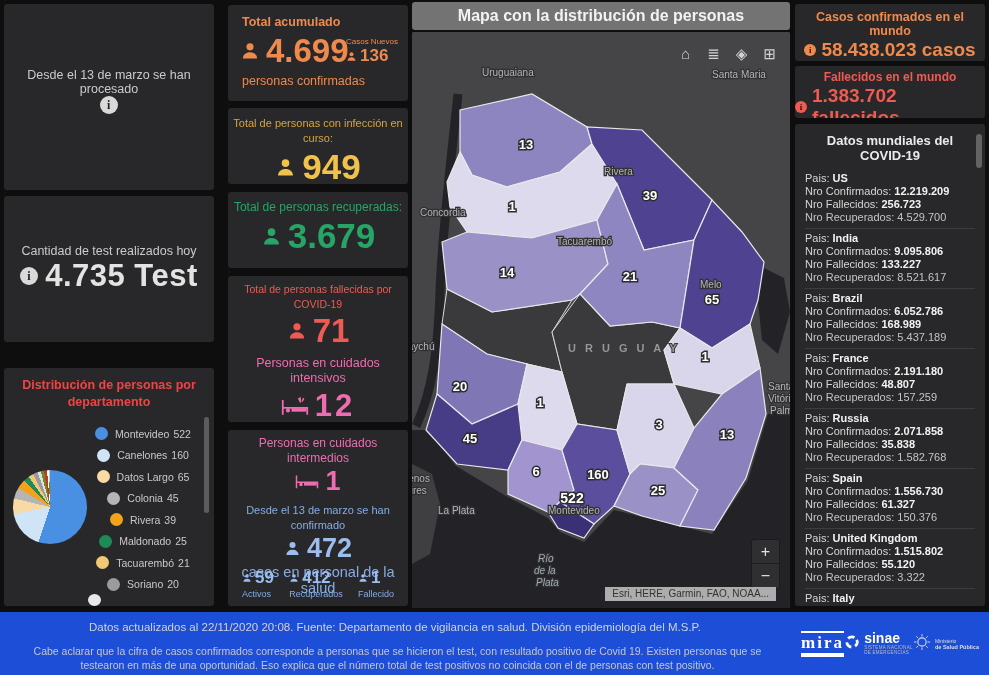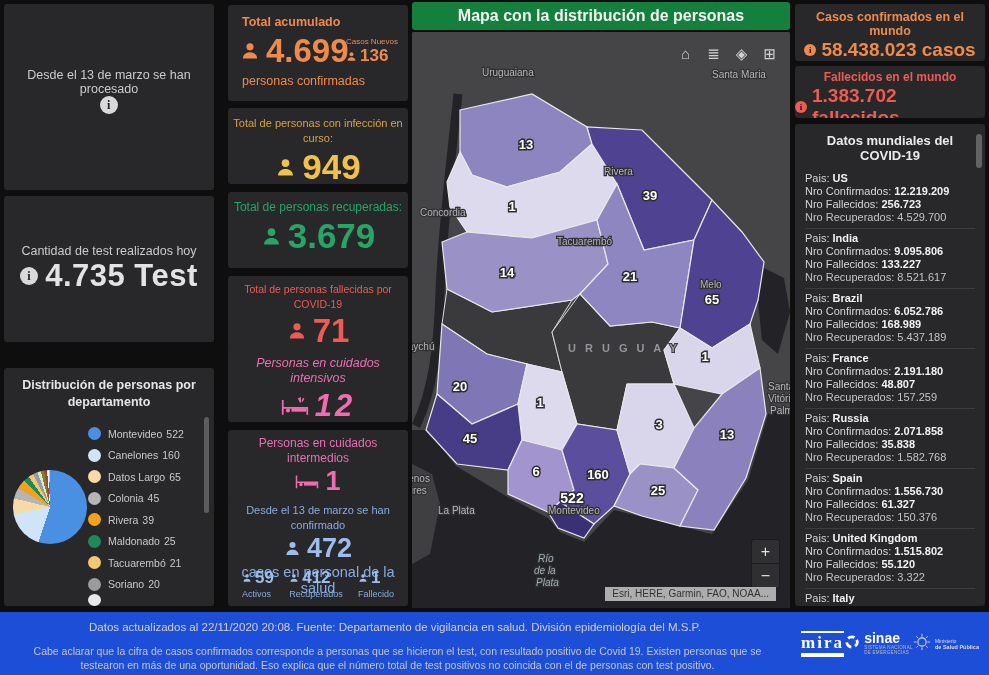--- a/index.html
+++ b/index.html
@@ -14,24 +14,24 @@
   .big-stat { position:absolute; left:0; right:0; text-align:center; }
   .big-label { font-size:12.5px; color:#cbcbcb; }
   .big-value { font-size:31px; font-weight:bold; color:#e3e3e3; letter-spacing:0.5px;
                display:flex; align-items:center; justify-content:center; gap:7px; }
   .info-icon { display:inline-flex; align-items:center; justify-content:center;
                width:18px; height:18px; border-radius:50%; background:#d9d9d9; color:#222;
                font-size:12px; font-weight:bold; font-family:"Liberation Serif", serif; flex:0 0 auto; }
   .info-icon.sm { width:12px; height:12px; font-size:9px; }
 
   .dist-title { position:absolute; top:9px; left:0; right:0; text-align:center;
-                font-size:12.5px; font-weight:bold; color:#e5e5e5; line-height:17px; }
+                font-size:12.5px; font-weight:bold; color:#ef4444; line-height:17px; }
   #pie { position:absolute; left:9px; top:102px; width:74px; height:74px; border-radius:50%; }
   .legend { position:absolute; left:84px; top:55px; width:110px; }
-  .legend-row { display:flex; align-items:center; gap:7px; height:21.5px; }
+  .legend-row { display:flex; align-items:center; gap:7px; height:21.5px;justify-content:center; }
   .swatch { width:13px; height:13px; border-radius:50%; flex:0 0 auto; }
   .legend-text { font-size:10.5px; color:#c9c9c9; white-space:nowrap; }
   .legend-text b { font-weight:normal; margin-left:4px; }
   .vscroll { position:absolute; width:5px; border-radius:3px; background:#5c5c5e; }
   .legend-clip { position:absolute; left:84px; top:226px; width:13px; height:12px;
                  border-radius:50%; background:#e8e8e8; }
 
   
   .stat-title { font-size:12.5px; line-height:15px; text-align:center; padding-top:8px; }
   .stat-value { display:flex; align-items:center; justify-content:center; gap:6px;
@@ -55,21 +55,21 @@
   #acum-new .mini-label { font-size:8px; }
   #acum-new .mini-value { display:flex; align-items:center; gap:3px; font-size:17px; font-weight:bold; }
 
   #salud-stats { position:absolute; left:0; right:0; bottom:7px; display:flex;
                  justify-content:space-between; padding:0 14px; }
   .salud-item .sv { display:flex; align-items:center; gap:3px; font-size:17px; font-weight:bold; }
   .salud-item .sl { font-size:9px; margin-top:1px; }
 
   
   #map-title-bar { position:absolute; left:412px; top:2px; width:378px; height:28px;
-    background:#15803d; border-radius:3px; display:flex; align-items:center; justify-content:center;
+    background:#737373; border-radius:3px; display:flex; align-items:center; justify-content:center;
     font-size:16px; font-weight:bold; color:#f2f2f2; }
   #map-area { position:absolute; left:412px; top:32px; width:378px; height:576px;
     background:#454547; overflow:hidden; border-radius:2px; }
   #map-svg { position:absolute; left:0; top:0; }
   .dept-num { font:bold 13px "Liberation Sans", sans-serif; fill:#fff;
               paint-order:stroke; stroke:#2d2d30; stroke-width:3px; text-anchor:middle; }
   .place { font:10px "Liberation Sans", sans-serif; fill:#b4b4b6;
            paint-order:stroke; stroke:#313134; stroke-width:2.5px; }
   .place-it { font-style:italic; fill:#9fa9b4; }
   .country-name { font:bold 11px "Liberation Sans", sans-serif; fill:#96969a;
@@ -244,21 +244,21 @@
       <span class="picon">
           <svg width="20" height="20" viewBox="0 0 24 24" fill="currentColor">
             <circle cx="12" cy="7" r="4.3"></circle>
             <path d="M3.5 21c0-4.6 3.8-7.4 8.5-7.4s8.5 2.8 8.5 7.4z"></path>
           </svg>
         </span>
       <span>71</span>
     </div>
   </div>
 
-  <div class="card" style="left:228px; top:348px; width:180px; height:74px;font-style:italic;">
+  <div class="card" style="left:228px; top:348px; width:180px; height:74px;">
     <div class="stat-title c-pink">Personas en cuidados intensivos</div>
     <div class="stat-value c-pink" style="font-size:31px; margin-top:2px; letter-spacing:3px;">
       <span class="picon">
           <svg width="28" height="20" viewBox="0 0 32 22" fill="none" stroke="currentColor" stroke-width="2">
             <path d="M2 4v17"></path>
             <path d="M2 13h28v8"></path>
             <circle cx="8" cy="16" r="2.4" fill="currentColor" stroke="none"></circle>
             <rect x="12" y="13.5" width="17" height="4" fill="currentColor" stroke="none"></rect>
             <path d="M20 2l2 4M24 6l2-4M22 7V1" stroke-width="1.6"></path>
           </svg>

